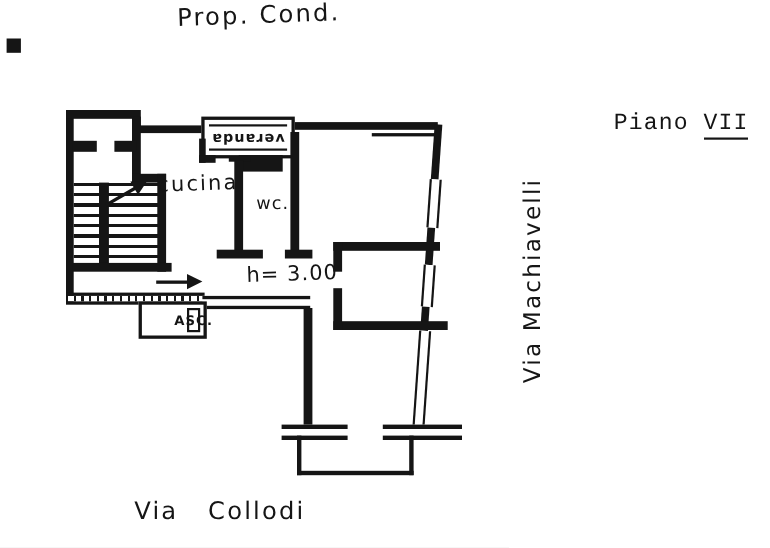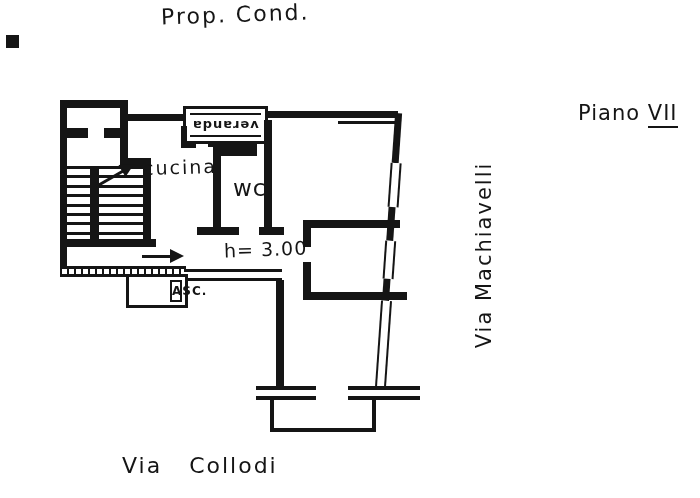--- a/index.html
+++ b/index.html
@@ -30,31 +30,31 @@
   .arrow-line { position:absolute; background:var(--ink); }
   .u { border-bottom:2px solid var(--ink); padding-bottom:1px; }
   .veranda-inner {
     position:absolute; left:4px; right:4px; top:4px; bottom:4px;
     border-top:2px solid var(--ink); border-bottom:2px solid var(--ink);
     display:flex; align-items:center; justify-content:center;
   }
   .asc-inner {
     position:absolute; left:3px; right:3px; top:3px; bottom:3px;
     border:2px solid var(--ink);
-    display:flex; align-items:center; justify-content:flex-start;margin-left:38px;
+    display:flex; align-items:center; justify-content:center;margin-left:38px;
   }
 </style>
 </head>
 <body>
 
 <div id="canvas">
 
   <div class="hand" style="left:161px; top:2px; font-size:22px; letter-spacing:2px; transform:rotate(-2deg);">Prop. Cond.</div>
 
-  <div class="hand" style="left:578px; top:101px; font-size:21px; letter-spacing:1px;">
+  <div class="hand" style="left:558px; top:101px; font-size:21px; letter-spacing:1px;font-family:Liberation Mono, monospace;">
     <span>Piano</span>
     <span class="u">VII</span>
   </div>
 
   <div class="hand" style="left:360px; top:237px; width:260px; height:36px; text-align:center; font-size:21px; letter-spacing:2px; transform:rotate(-90deg);">Via Machiavelli</div>
 
   <div class="hand" style="left:122px; top:453px; font-size:22px; letter-spacing:2px; word-spacing:18px;text-align:center;">Via Collodi</div>
 
   <div class="w" style="left:6px; top:35px; width:13px; height:13px;"></div>
 
@@ -121,16 +121,16 @@
   <div class="w" style="left:303px; top:220px; width:8px; height:27px;"></div>
   <div class="w" style="left:303px; top:292px; width:104px; height:8px;"></div>
   <div class="w" style="left:303px; top:262px; width:8px; height:38px;"></div>
 
   <div class="bar2" style="left:256px; top:386px; width:60px; height:14px;"></div>
   <div class="bar2" style="left:348px; top:386px; width:72px; height:14px;"></div>
   <div style="position:absolute; left:270px; top:396px; width:106px; height:36px; box-sizing:border-box;
               border-left:4px solid var(--ink); border-right:4px solid var(--ink); border-bottom:4px solid var(--ink);"></div>
 
   <div class="hand" style="left:143px; top:156px; font-size:19px; letter-spacing:2px; transform:rotate(-2deg);">cucina</div>
-  <div class="hand" style="left:233px; top:175px; font-size:23px; letter-spacing:1px;">wc.</div>
+  <div class="hand" style="left:233px; top:175px; font-size:16px; letter-spacing:1px;">wc.</div>
   <div class="hand" style="left:224px; top:238px; font-size:19px; letter-spacing:1px; transform:rotate(-2deg);">h= 3.00</div>
 
 </div>
 
 </body></html>

